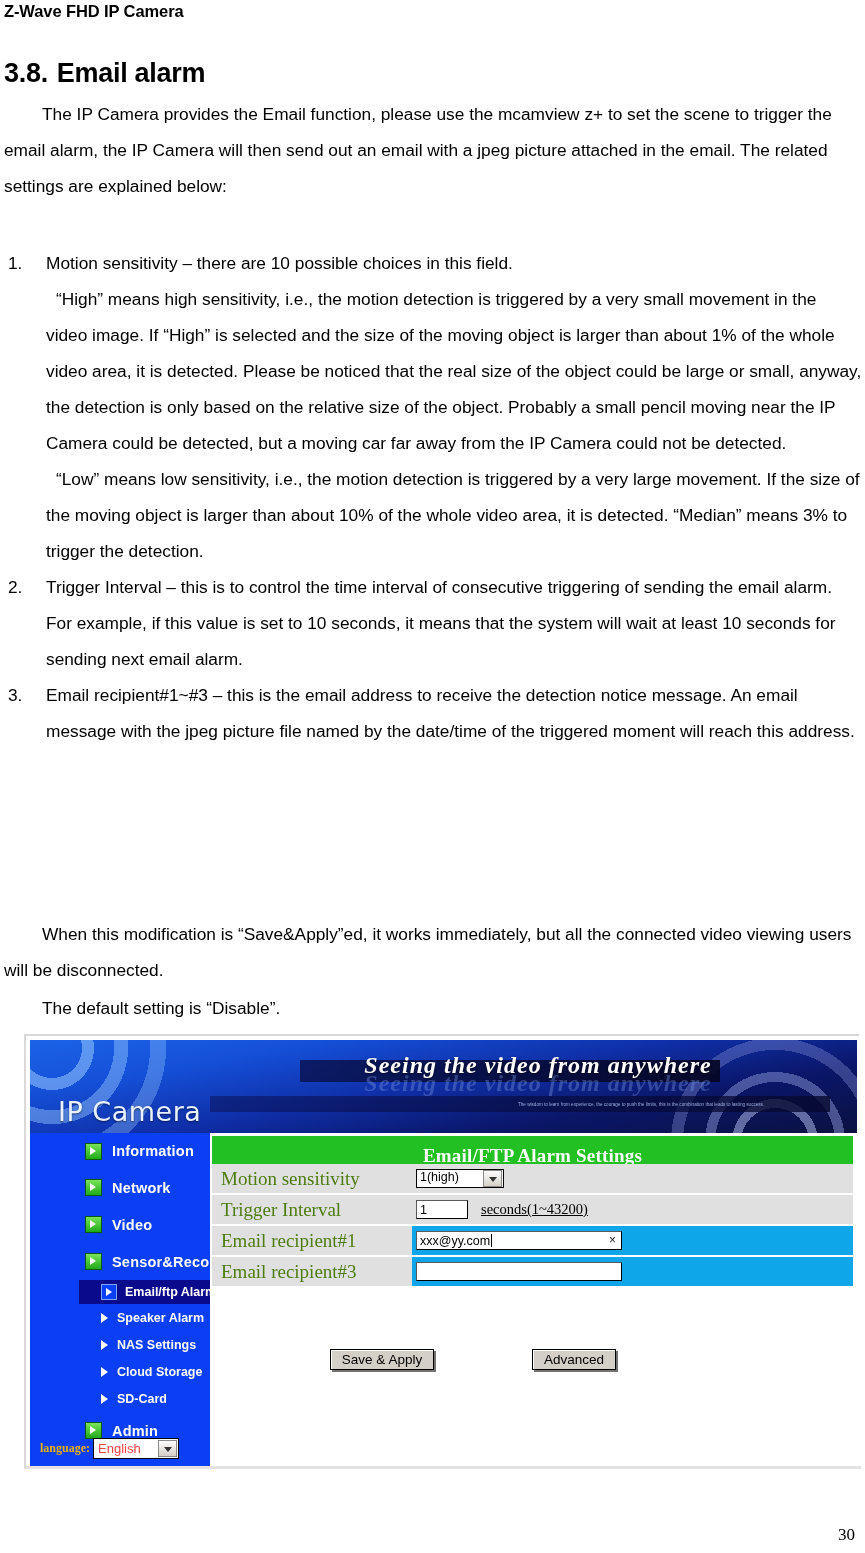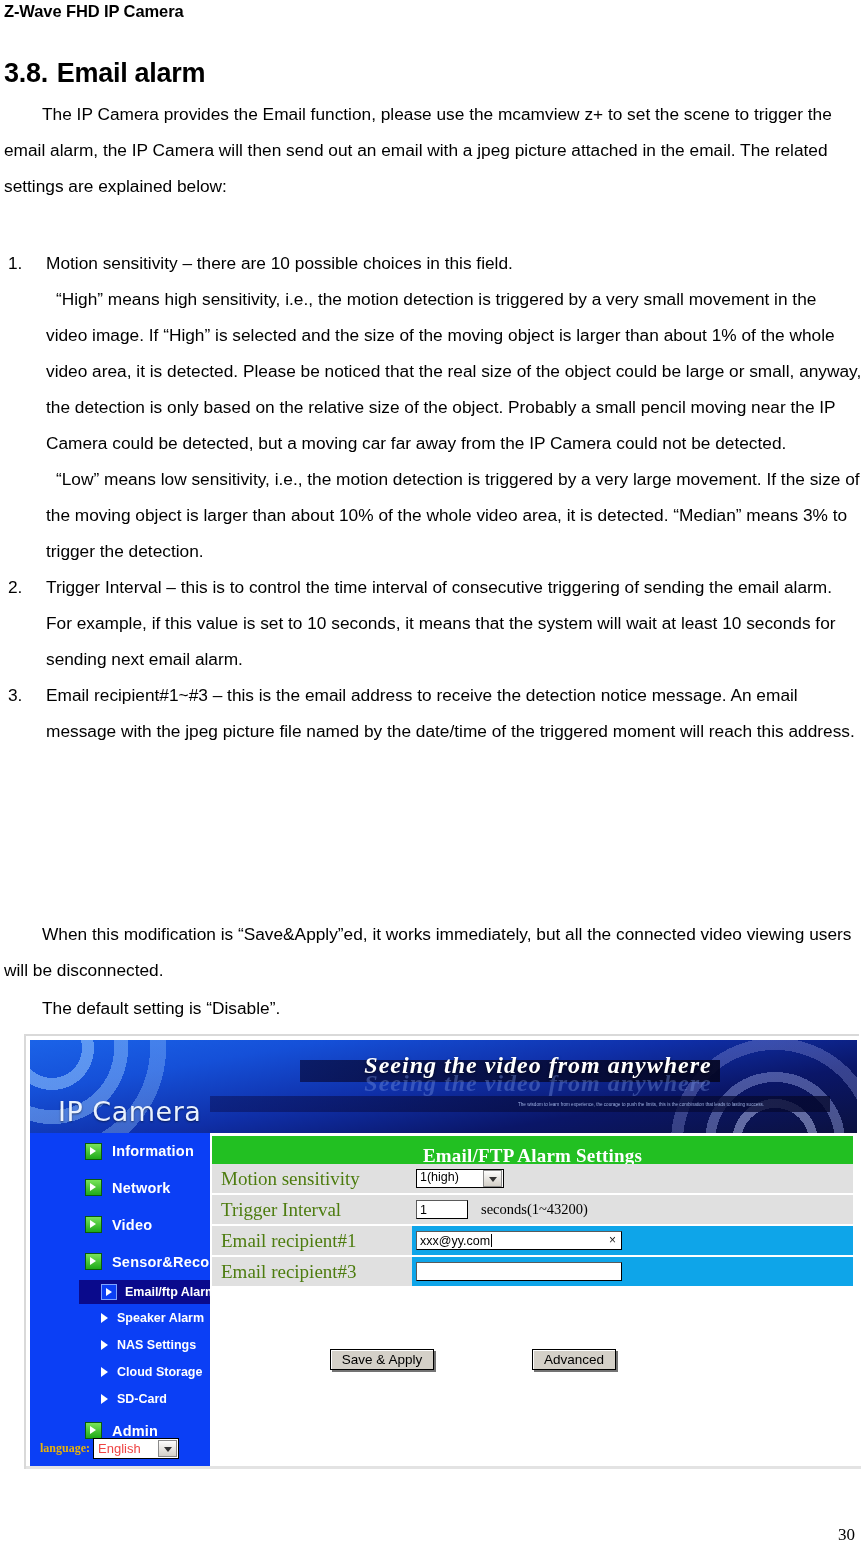--- a/index.html
+++ b/index.html
@@ -379,20 +379,21 @@
     align-items: center;
     box-sizing: border-box;
     font-size: 12.5px;
     padding-left: 3px;
   }
   .input-interval { width: 52px; }
   .unit-text {
     margin-left: 13px;
     font-family: "Liberation Serif", serif;
     font-size: 14.5px;
+    text-decoration: underline;
   }
   .input-email {
     width: 206px;
     position: relative;
     justify-content: flex-start;
   }
   .caret {
     display: inline-block;
     width: 1px;
     height: 13px;

